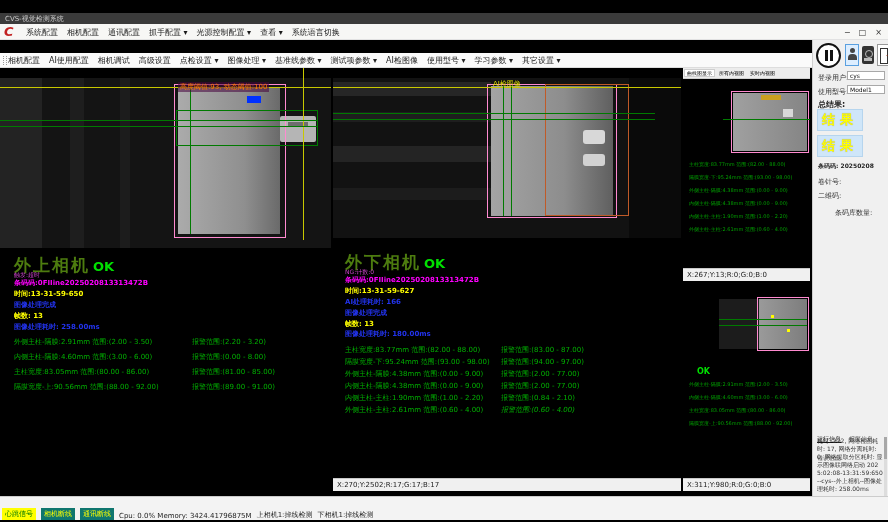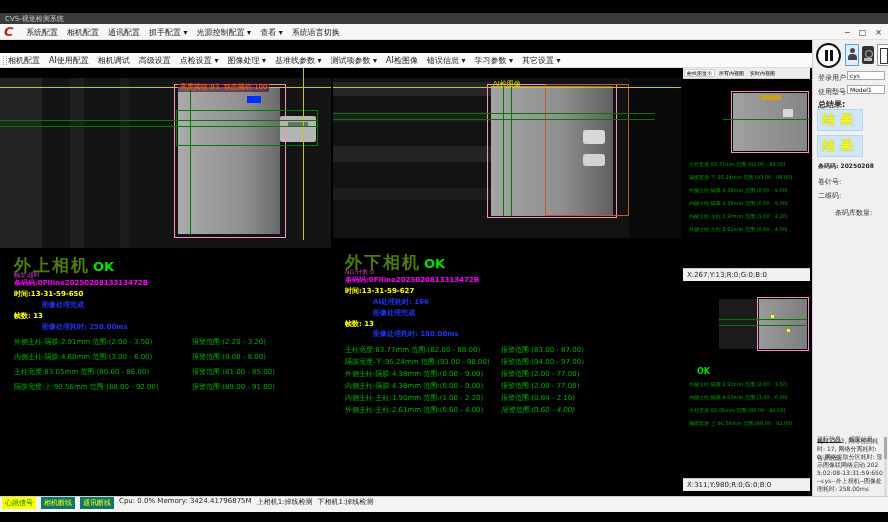--- a/index.html
+++ b/index.html
@@ -22,38 +22,38 @@
   .grip{position:absolute;left:3px;top:3px;width:2px;height:9px;border-left:1px dotted #999;border-right:1px dotted #999;}
   
   .view{background:#000;overflow:hidden;}
   .coordstrip{background:#f0f0f0;border-top:1px solid #c9c9c9;box-sizing:border-box;font-size:7px;color:#222;}
   .coordstrip span{position:absolute;left:4px;top:2px;}
   .vtitle{font-size:17px;font-weight:bold;color:#4d7c0f;letter-spacing:2px;}
   .vok{font-size:13px;font-weight:bold;color:#00e000;margin-left:3px;text-decoration:none;display:inline-block;}
   .mag6{font-size:6px;color:#cc44cc;}
   .mag7{font-size:7px;color:#ff00ff;font-weight:bold;}
   .yel7{font-size:7px;color:#ffff00;font-weight:bold;}
-  .blu7{font-size:7px;color:#2233ee;font-weight:bold;margin-left:28px;}
+  .blu7{font-size:7px;color:#2233ee;font-weight:bold;}
   .grn7{font-size:7px;color:#00b000;}
   .grn5{font-size:5px;color:#00a000;}
   .photoline{background:#007a00;}
   .yline{background:#c8c800;}
   .pinkbox{border:1px solid #ff8ad0;box-sizing:border-box;}
   .greenbox{border:1px solid #007a00;box-sizing:border-box;}
   .orangebox{border:1px solid #c05a28;box-sizing:border-box;}
   
   .rpanel{left:812px;top:40px;width:76px;height:456px;background:#f0f0f0;border-left:1px solid #cfcfcf;box-sizing:border-box;}
   .rlabel{font-size:7px;color:#333;}
   .rinput{background:#fff;border:1px solid #a8a8a8;box-sizing:border-box;font-size:6px;color:#111;padding-left:2px;line-height:8px;}
   .resultbox{background:#cfe6f9;border:1px solid #b6d5ee;box-sizing:border-box;color:#ffff00;font-size:13px;font-weight:bold;letter-spacing:5px;padding-left:4px;line-height:20px;text-shadow:0 0 1px #888;}
   .infotab{font-size:6px;color:#555;margin-right:3px;}
   .infotab.active{color:#111;text-decoration:underline;}
   .logtext{font-size:6px;line-height:8px;color:#333;word-break:break-all;}
   
-  .statusbar{left:0;top:496px;width:888px;height:16px;background:#f3f3f3;border-top:1px solid #ccc;box-sizing:border-box;display:flex;align-items:flex-start;gap:5px;padding-left:2px;font-size:7px;color:#222;}
+  .statusbar{left:0;top:496px;width:888px;height:24px;background:#f3f3f3;border-top:1px solid #ccc;box-sizing:border-box;display:flex;align-items:flex-end;gap:5px;padding-left:2px;font-size:7px;color:#222;}
   .badge{padding:1px 3px;font-size:7px;}
   .badge.yellow{background:#ffff00;color:#007700;}
   .badge.red{background:#0f766e;color:#ffff00;}
   
   .pausebtn{left:3px;top:3px;width:25px;height:25px;border:2px solid #111;border-radius:50%;background:#fff;box-sizing:border-box;}
   .pausebar{position:absolute;top:5px;width:3px;height:11px;background:#111;}
   .smallbtn{box-sizing:border-box;}
   .person-head{position:absolute;left:4px;top:3px;width:5px;height:5px;border-radius:50%;background:#444;}
   .person-body{position:absolute;left:2px;top:9px;width:9px;height:6px;border-radius:4px 4px 0 0;background:#444;}
 </style>
@@ -90,21 +90,21 @@
     <div class="tool-items">
       <span class="t">相机配置</span>
       <span class="t">AI使用配置</span>
       <span class="t">相机调试</span>
       <span class="t">高级设置</span>
       <span class="t">点检设置 ▾</span>
       <span class="t">图像处理 ▾</span>
       <span class="t">基准线参数 ▾</span>
       <span class="t">测试项参数 ▾</span>
       <span class="t">AI检图像</span>
-      <span class="t">错误信息 ▾</span>
+      <span class="t">使用型号 ▾</span>
       <span class="t">学习参数 ▾</span>
       <span class="t">其它设置 ▾</span>
     </div>
   </div>
 
   <div class="abs view" style="left:0;top:68px;width:331px;height:410px;">
 
     <div class="abs" style="left:0;top:10px;width:331px;height:170px;background:#141414;"></div>
     <div class="abs" style="left:0;top:10px;width:42px;height:170px;background:#232323;"></div>
     <div class="abs" style="left:70px;top:10px;width:14px;height:170px;background:#1e1e1e;"></div>
@@ -181,20 +181,23 @@
     <div class="abs t grn7" style="left:12px;top:289px;">隔膜宽度-下:95.24mm 范围:(93.00 - 98.00)</div>
     <div class="abs t grn7" style="left:168px;top:289px;">报警范围:(94.00 - 97.00)</div>
     <div class="abs t grn7" style="left:12px;top:301px;">外侧主柱-隔膜:4.38mm 范围:(0.00 - 9.00)</div>
     <div class="abs t grn7" style="left:168px;top:301px;">报警范围:(2.00 - 77.00)</div>
     <div class="abs t grn7" style="left:12px;top:313px;">内侧主柱-隔膜:4.38mm 范围:(0.00 - 9.00)</div>
     <div class="abs t grn7" style="left:168px;top:313px;">报警范围:(2.00 - 77.00)</div>
     <div class="abs t grn7" style="left:12px;top:325px;">内侧主柱-主柱:1.90mm 范围:(1.00 - 2.20)</div>
     <div class="abs t grn7" style="left:168px;top:325px;">报警范围:(0.84 - 2.10)</div>
     <div class="abs t grn7" style="left:12px;top:337px;">外侧主柱-主柱:2.61mm 范围:(0.60 - 4.00)</div>
     <div class="abs t grn7" style="left:168px;top:337px;font-style:italic;">报警范围:(0.60 - 4.00)</div>
+  </div>
+  <div class="abs coordstrip" style="left:333px;top:478px;width:348px;height:13px;">
+    <span class="t">X:270;Y:2502;R:17;G:17;B:17</span>
   </div>
 
   <div class="abs" style="left:683px;top:68px;width:127px;height:11px;background:#ececec;display:flex;align-items:center;gap:2px;padding-left:1px;border-bottom:1px solid #d0d0d0;box-sizing:border-box;">
     <span style="font-size:5px;background:#fff;border:1px solid #cfcfcf;padding:0 2px;" class="t">曲线图显示</span>
     <span style="font-size:5px;padding:0 2px;" class="t">所有内视图</span>
     <span style="font-size:5px;padding:0 2px;" class="t">实时内视图</span>
   </div>
 
   <div class="abs view" style="left:683px;top:79px;width:127px;height:189px;">
     <div class="abs" style="left:50px;top:14px;width:74px;height:58px;background:linear-gradient(90deg,#a0a0a0,#858585);"></div>

